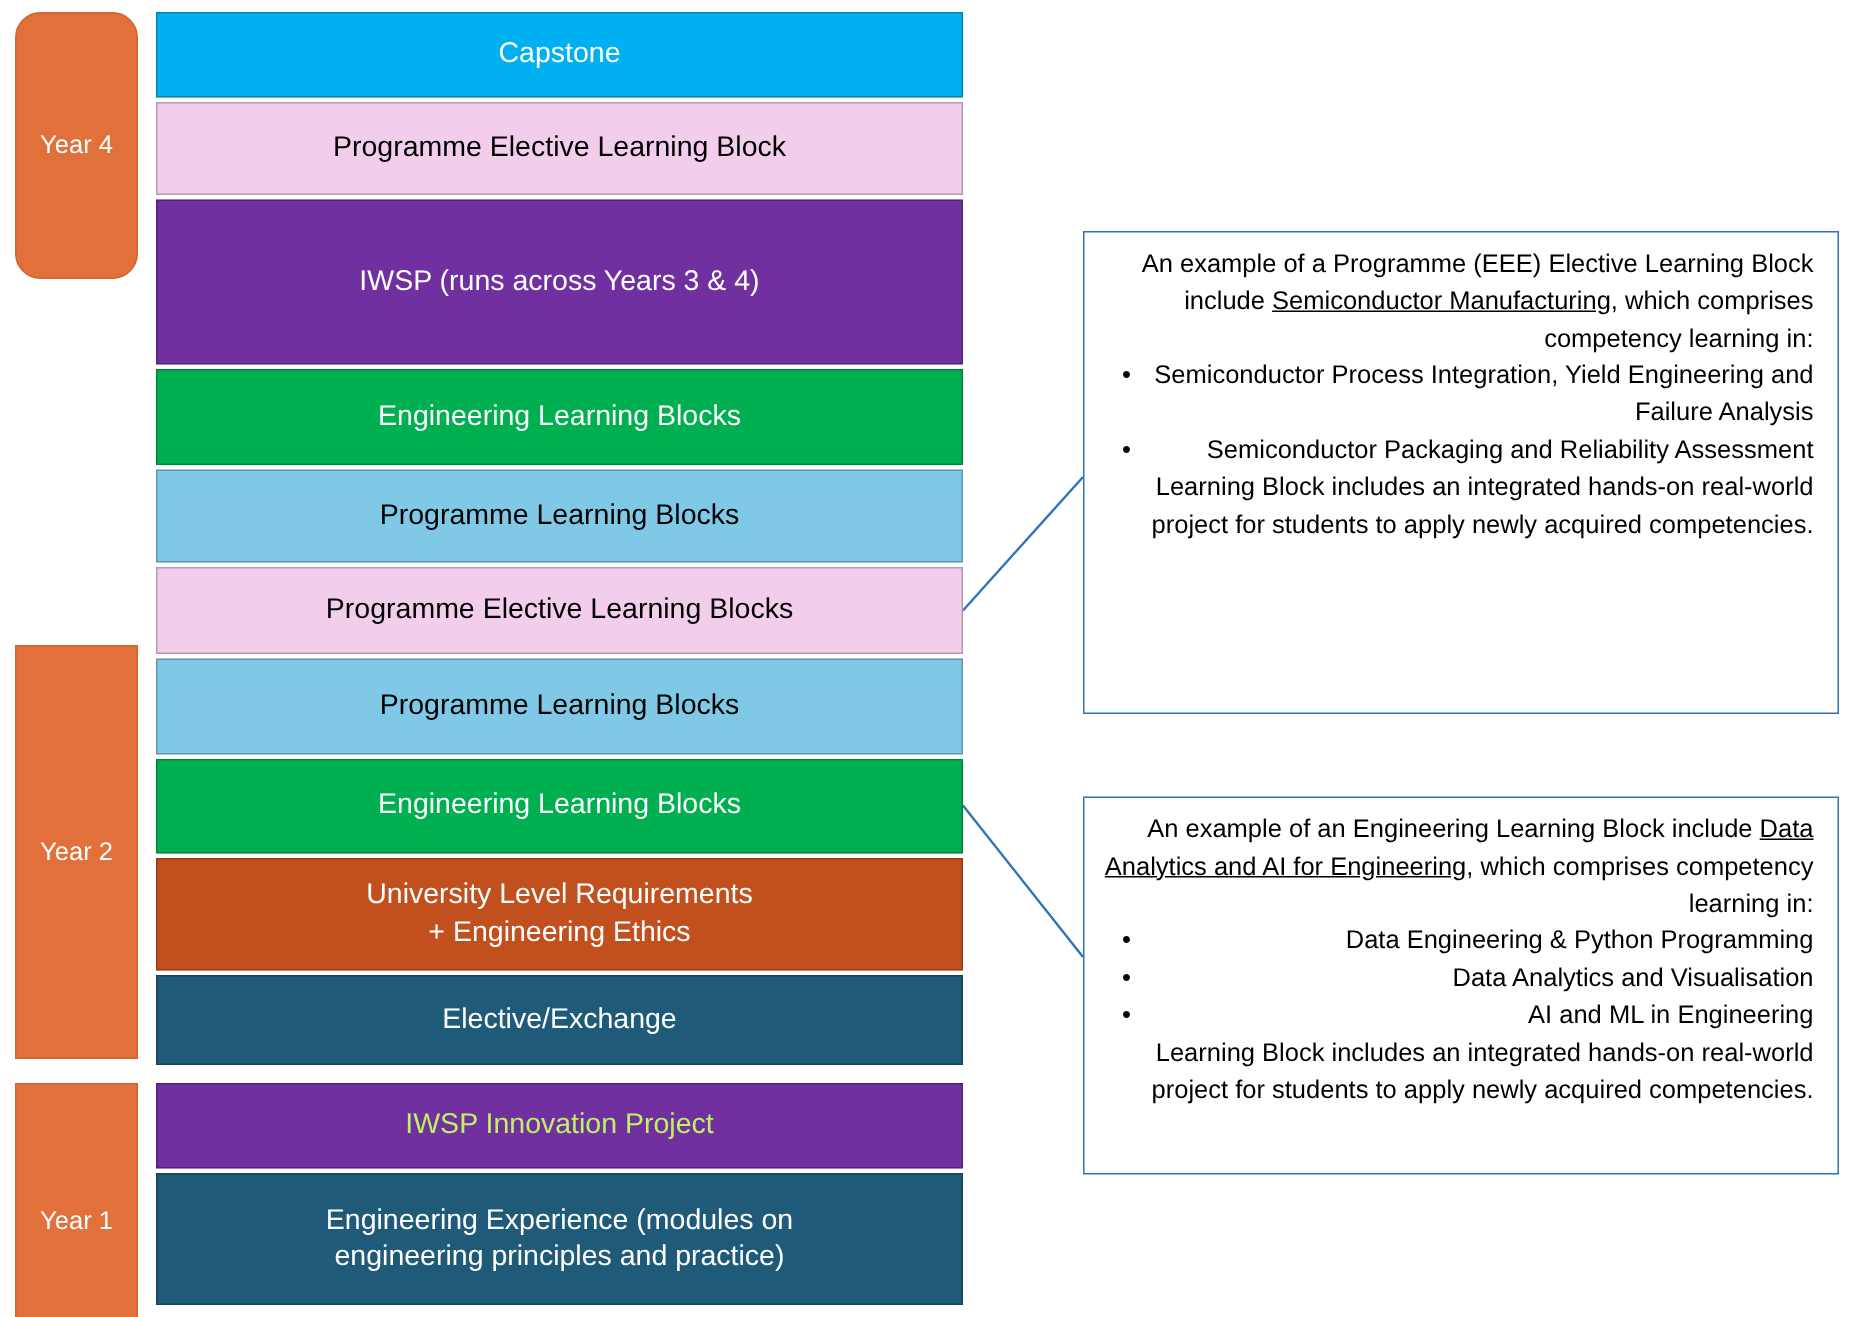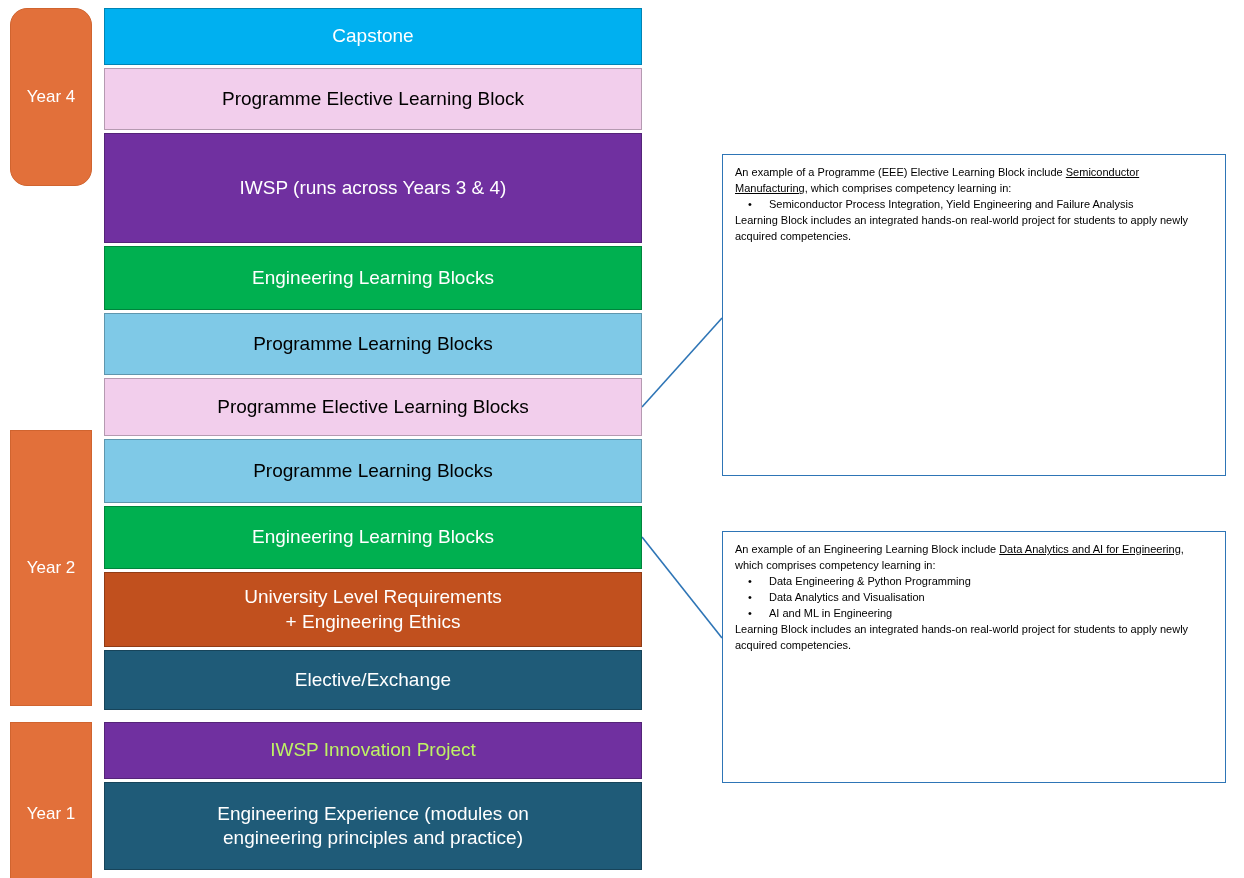--- a/index.html
+++ b/index.html
@@ -46,23 +46,24 @@
   }
   .block .block-text {
     white-space: pre-line;
   }
   .callout {
     position: absolute;
     box-sizing: border-box;
     background: #ffffff;
     border: 1px solid #2E75B6;
     color: #000000;
-    font-size: 11px;
+    font-size: 17px;
     line-height: 1.46;
     padding: 9px 16px 10px 12px;
+    text-align: right;
   }
   .callout p {
     margin: 0;
   }
   .callout ul {
     margin: 0;
     padding: 0;
     list-style: none;
   }
   .callout li {
@@ -144,20 +145,21 @@
   </div>
   <div class="block" style="top:782px; height:88px; background:#1F5B78; color:#FFFFFF;">
     <span class="block-text">Engineering Experience (modules on
 engineering  principles and practice)</span>
   </div>
 
   <div class="callout" style="left:722px; top:154px; width:504px; height:322px;">
     <p><span>An example of a Programme (EEE) Elective Learning Block include </span><span class="u">Semiconductor Manufacturing</span><span>, which comprises competency learning in:</span></p>
     <ul>
       <li>Semiconductor Process Integration, Yield Engineering and Failure Analysis</li>
+      <li>Semiconductor Packaging and Reliability Assessment</li>
     </ul>
     <p>Learning Block includes an integrated hands-on real-world project for students to apply newly acquired competencies.</p>
   </div>
 
   <div class="callout" style="left:722px; top:531px; width:504px; height:252px;">
     <p><span>An example of an Engineering Learning Block include </span><span class="u">Data Analytics and AI for Engineering</span><span>, which comprises competency learning in:</span></p>
     <ul>
       <li>Data Engineering &amp; Python Programming</li>
       <li>Data Analytics and Visualisation</li>
       <li>AI and ML in Engineering</li>

